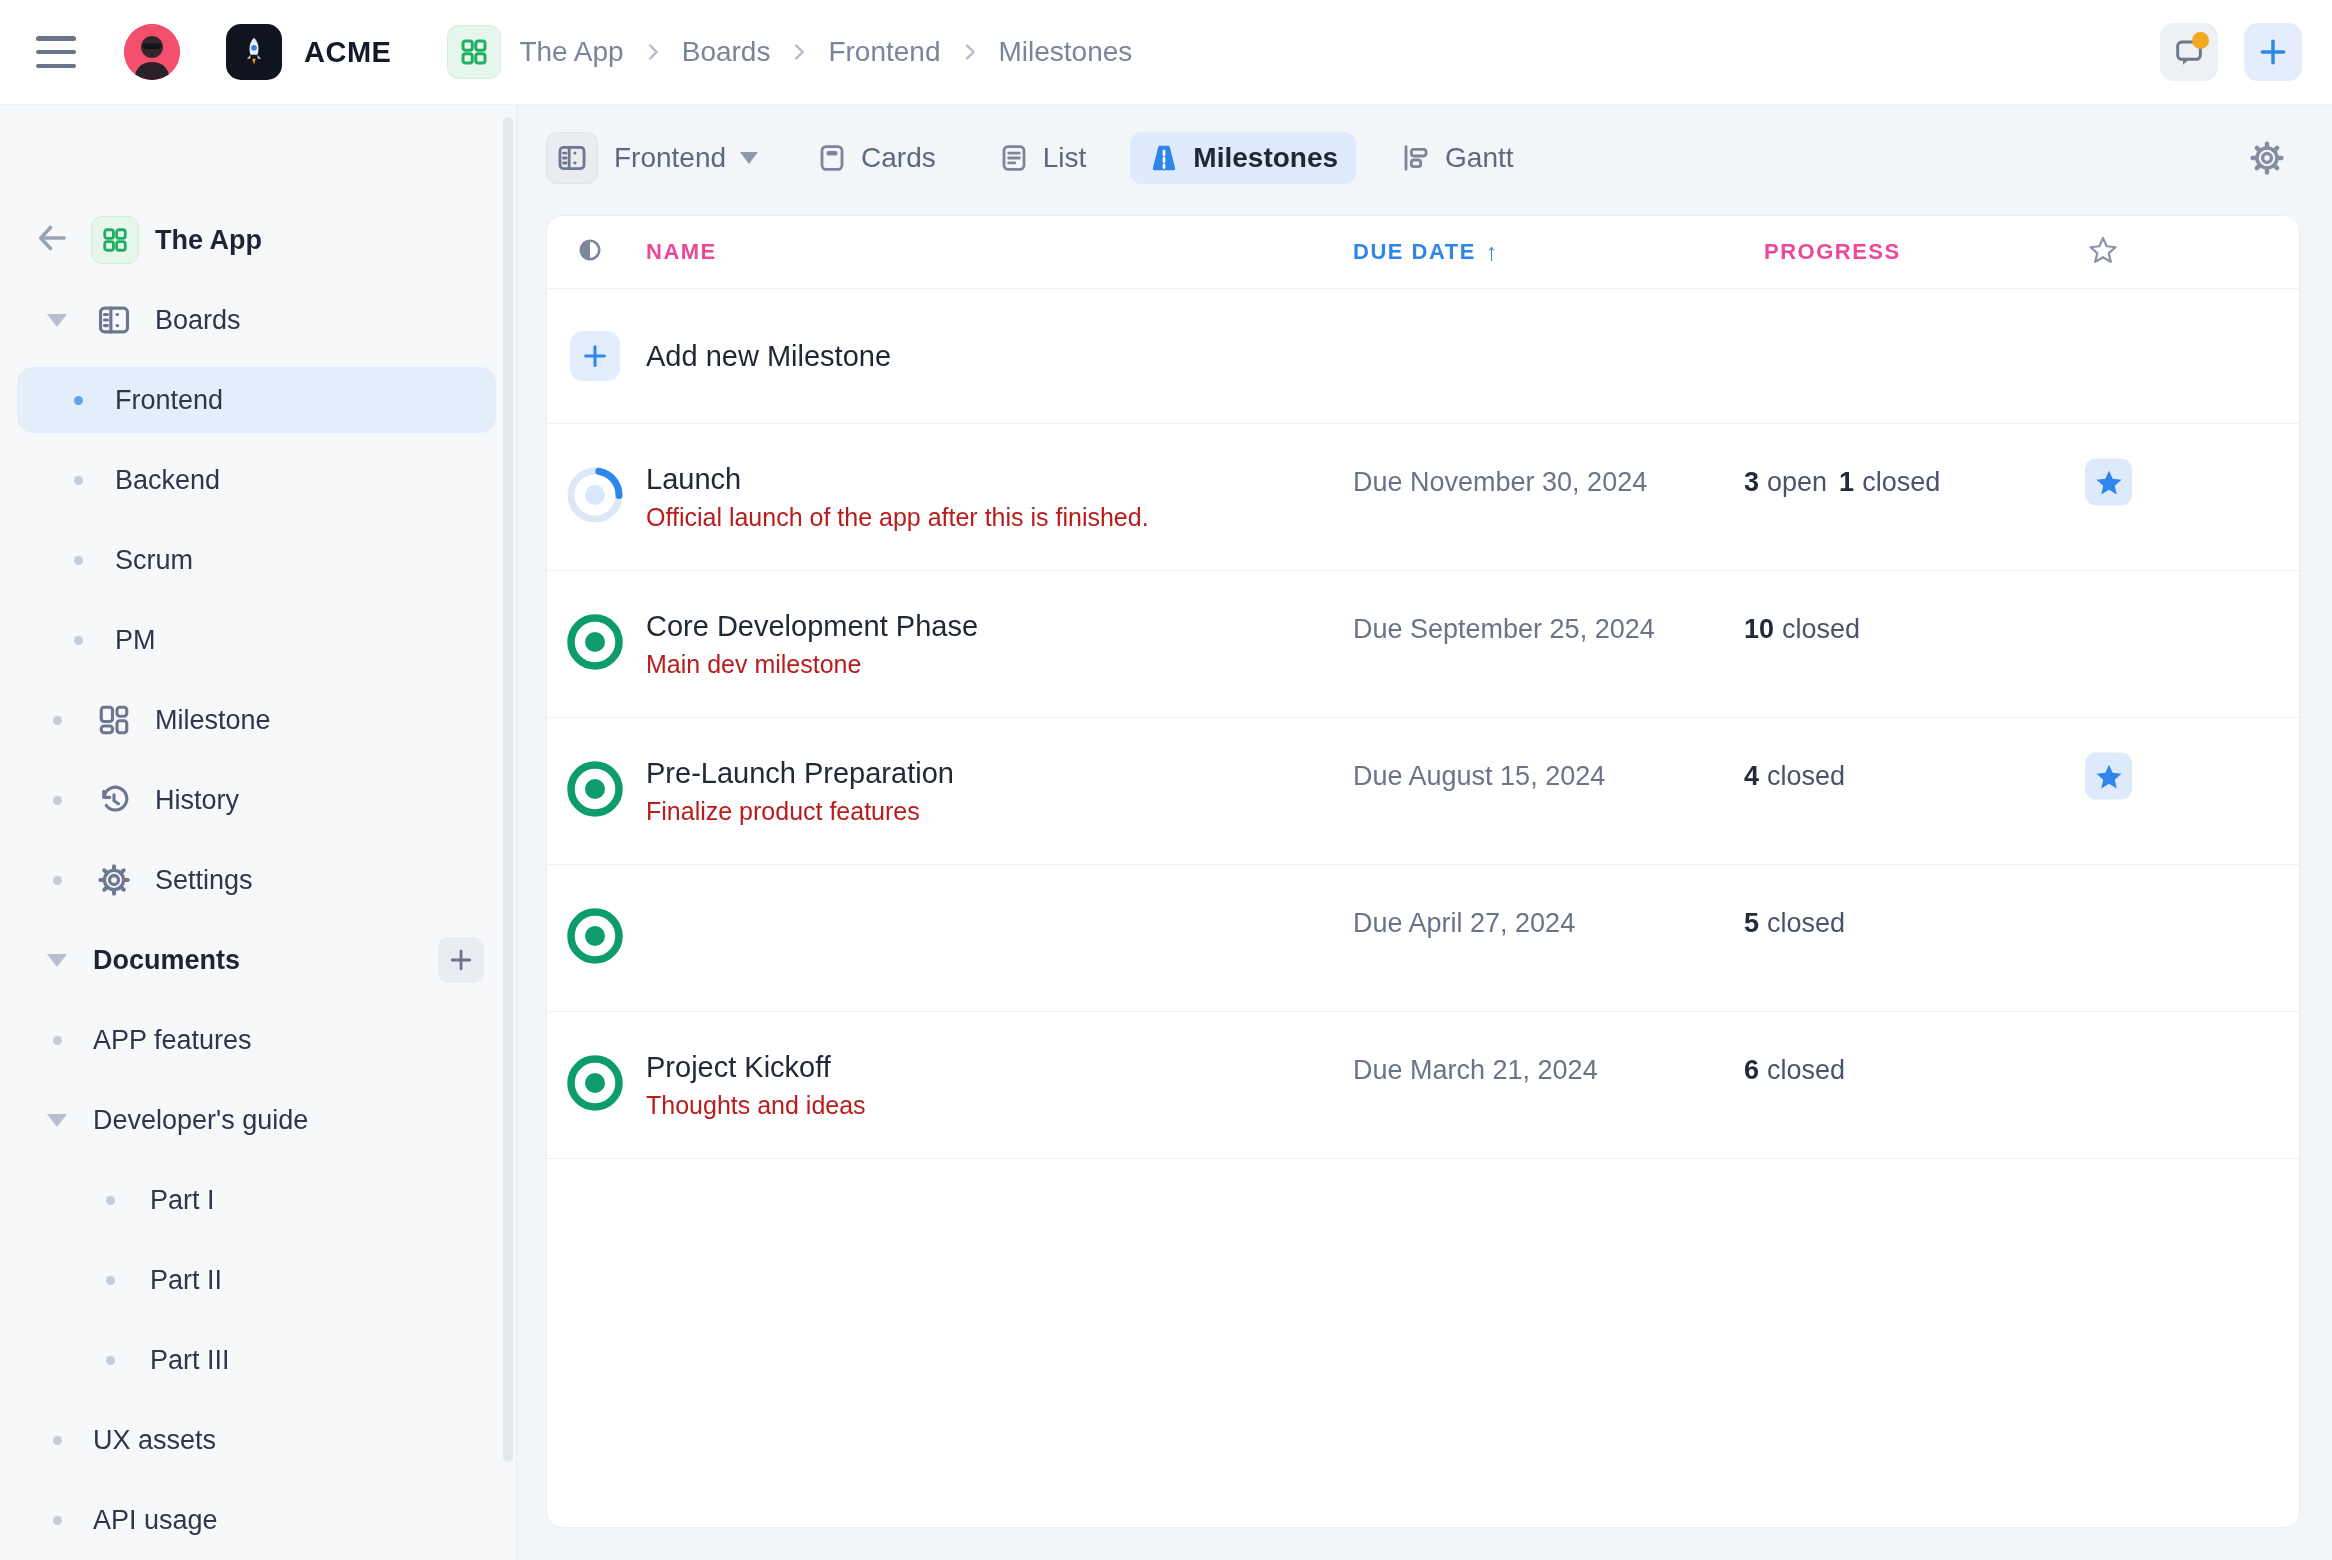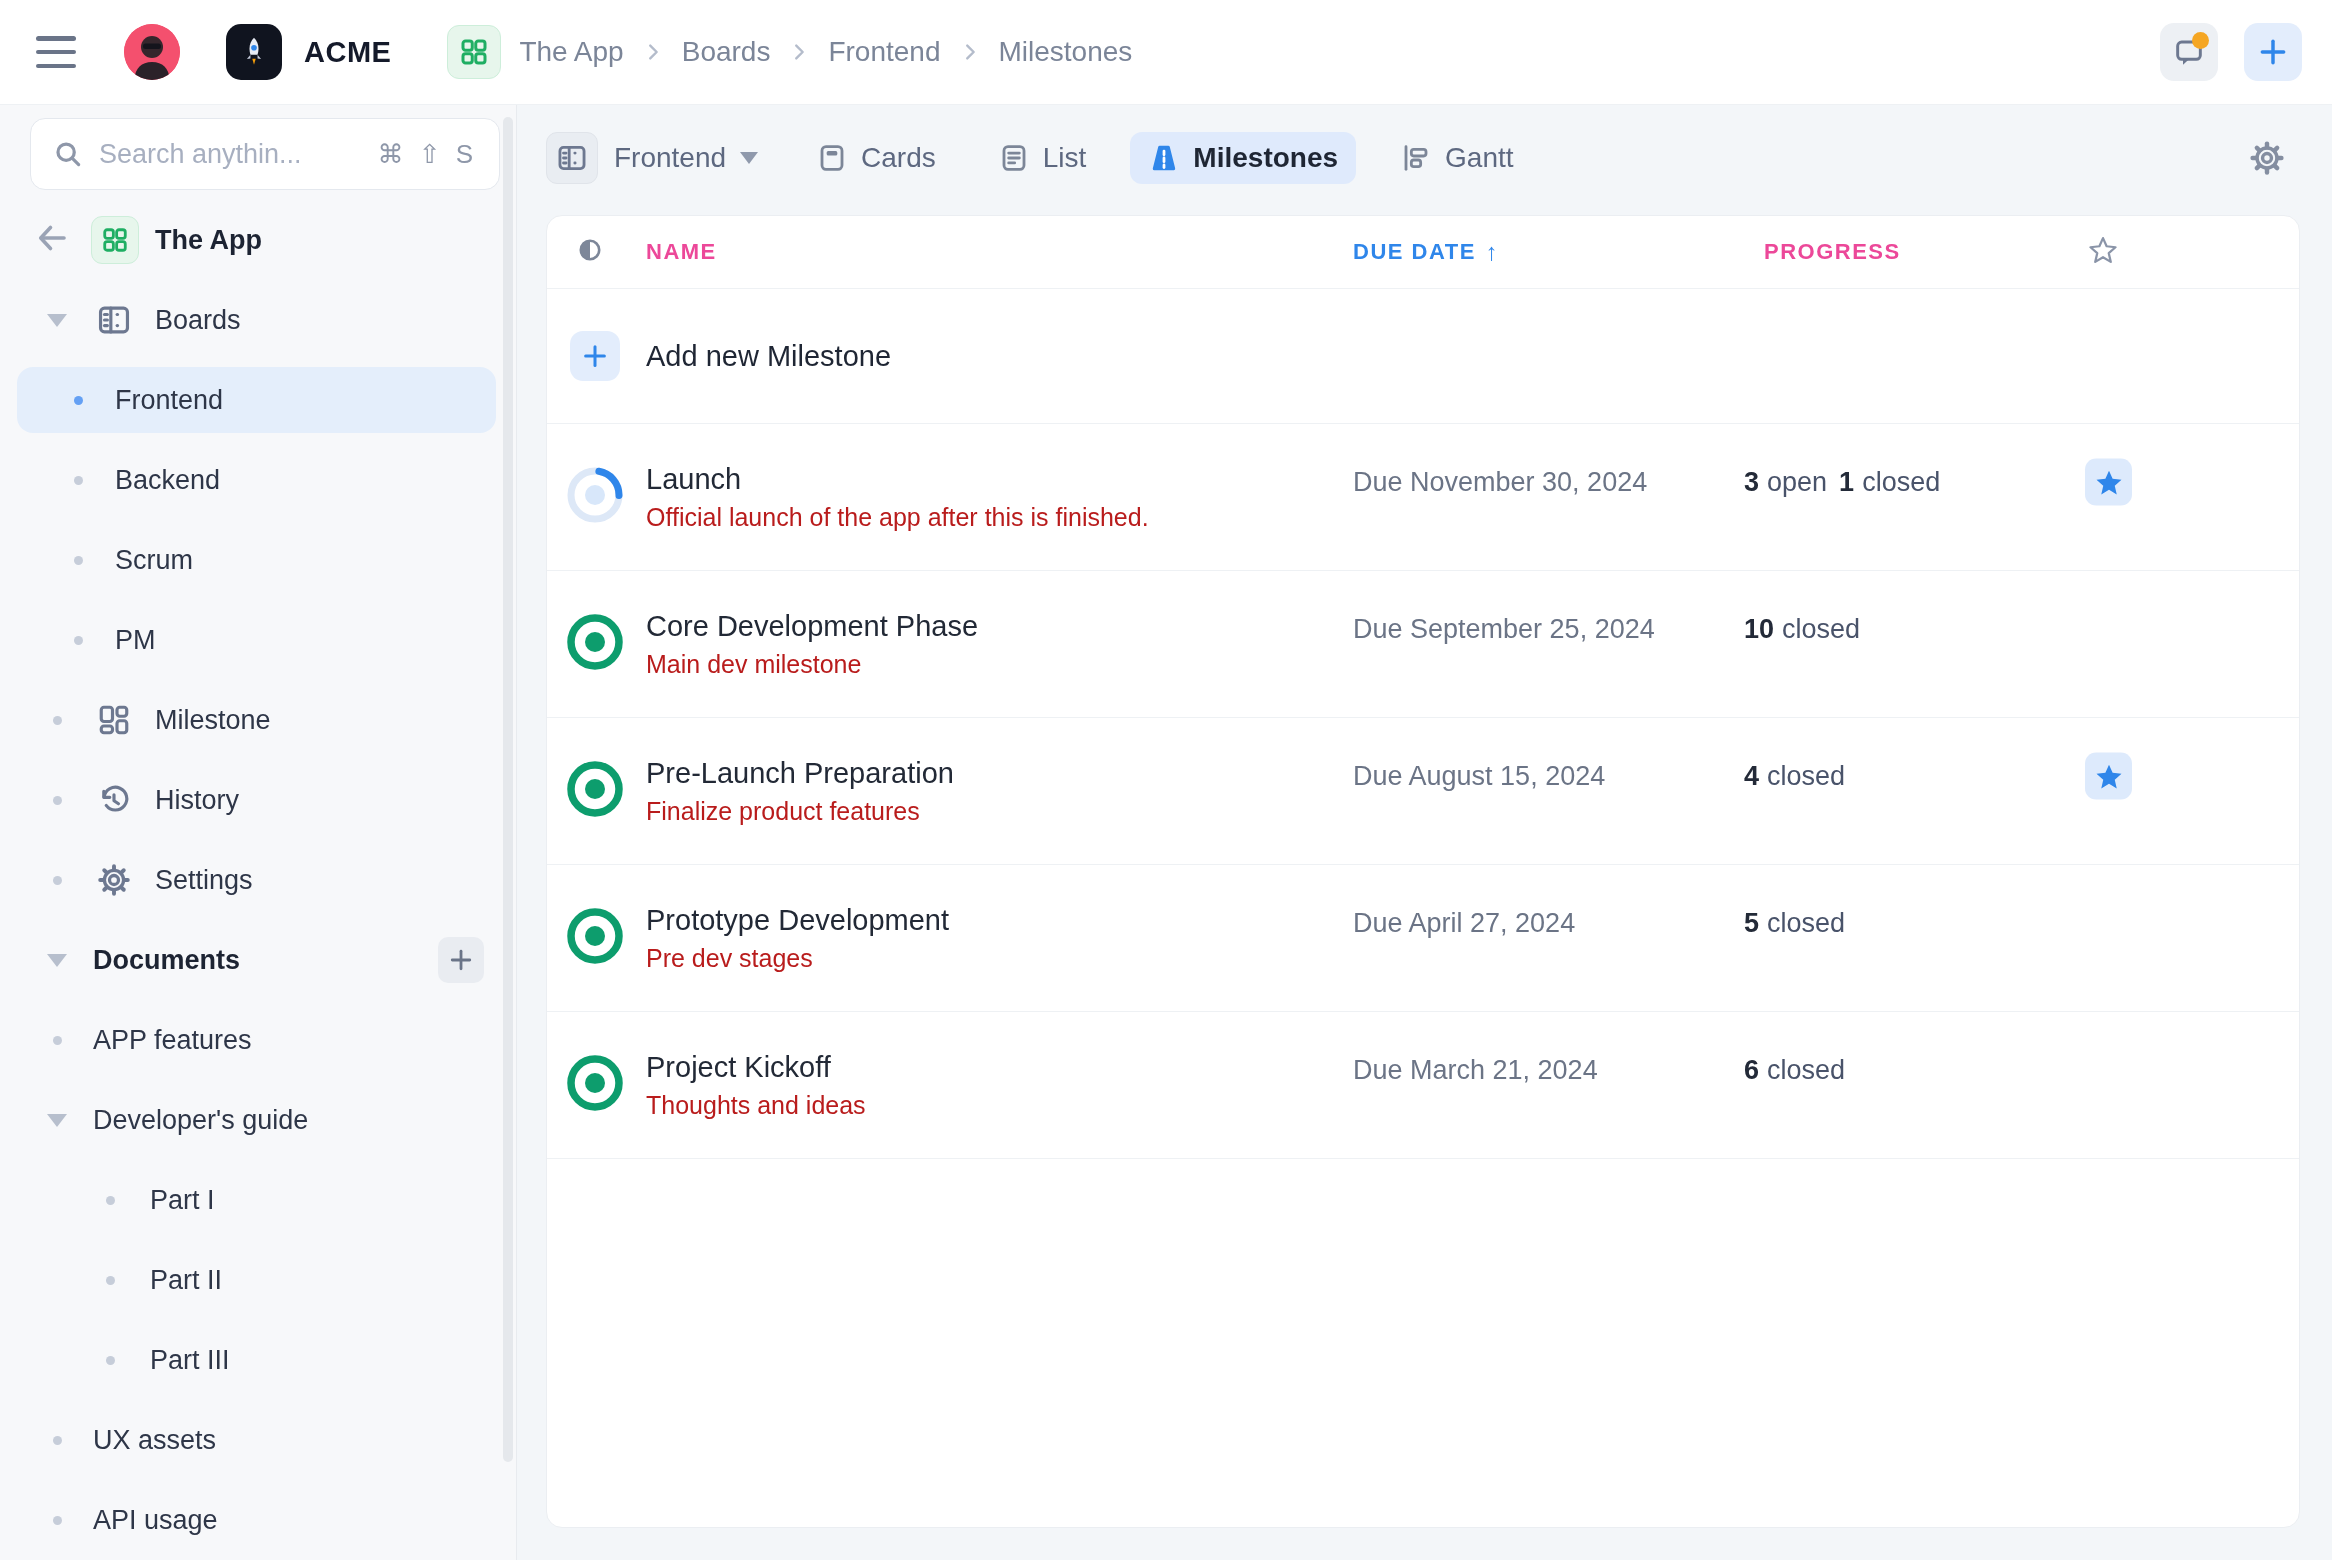--- a/index.html
+++ b/index.html
@@ -192,28 +192,20 @@
       <div class="tb-btn add">
         <svg width="32" height="32" viewBox="0 0 24 24" stroke="#2f86ea" stroke-width="2.6" stroke-linecap="round">
           <line x1="12" y1="4" x2="12" y2="20"></line>
             <line x1="4" y1="12" x2="20" y2="12"></line>
         </svg>
       </div>
     </div>
   </div>
 
   <div class="sidebar">
-    <div class="search">
-      <svg width="30" height="30" viewBox="0 0 24 24" fill="none" stroke="#8e97a9" stroke-width="2.6" stroke-linecap="round">
-        <circle cx="10.5" cy="10.5" r="6.5"></circle>
-          <line x1="15.5" y1="15.5" x2="20.5" y2="20.5"></line>
-      </svg>
-      <span class="ph">Search anythin...</span>
-      <span class="kbd">⌘ ⇧ S</span>
-    </div>
 
     <div class="nav">
 
       <div class="nav-item">
         <span class="back-ar">
           <svg width="36" height="36" viewBox="0 0 24 24" fill="none" stroke="currentColor" stroke-width="2.4" stroke-linecap="round" stroke-linejoin="round">
               <line x1="20" y1="12" x2="5" y2="12"></line>
               <polyline points="11 5 4.5 12 11 19"></polyline>
             </svg>
         </span>
@@ -554,24 +546,20 @@
         </span>
       </div>
 
       <div class="mrow">
         <span class="m-ic">
           <svg width="60" height="60" viewBox="0 0 60 60">
             <circle cx="30" cy="30" r="24" fill="none" stroke="#0d9d6d" stroke-width="7.5"></circle>
             <circle cx="30" cy="30" r="10" fill="#0d9d6d"></circle>
           </svg>
         </span>
-        <span class="txt">
-          <span class="title">Prototype Development</span>
-          <span class="sub">Pre dev stages</span>
-        </span>
         <span class="due">Due April 27, 2024</span>
         <span class="prog">
           <span class="pair">
               <b>5</b>
               <span>closed</span>
             </span>
         </span>
       </div>
 
       <div class="mrow">

